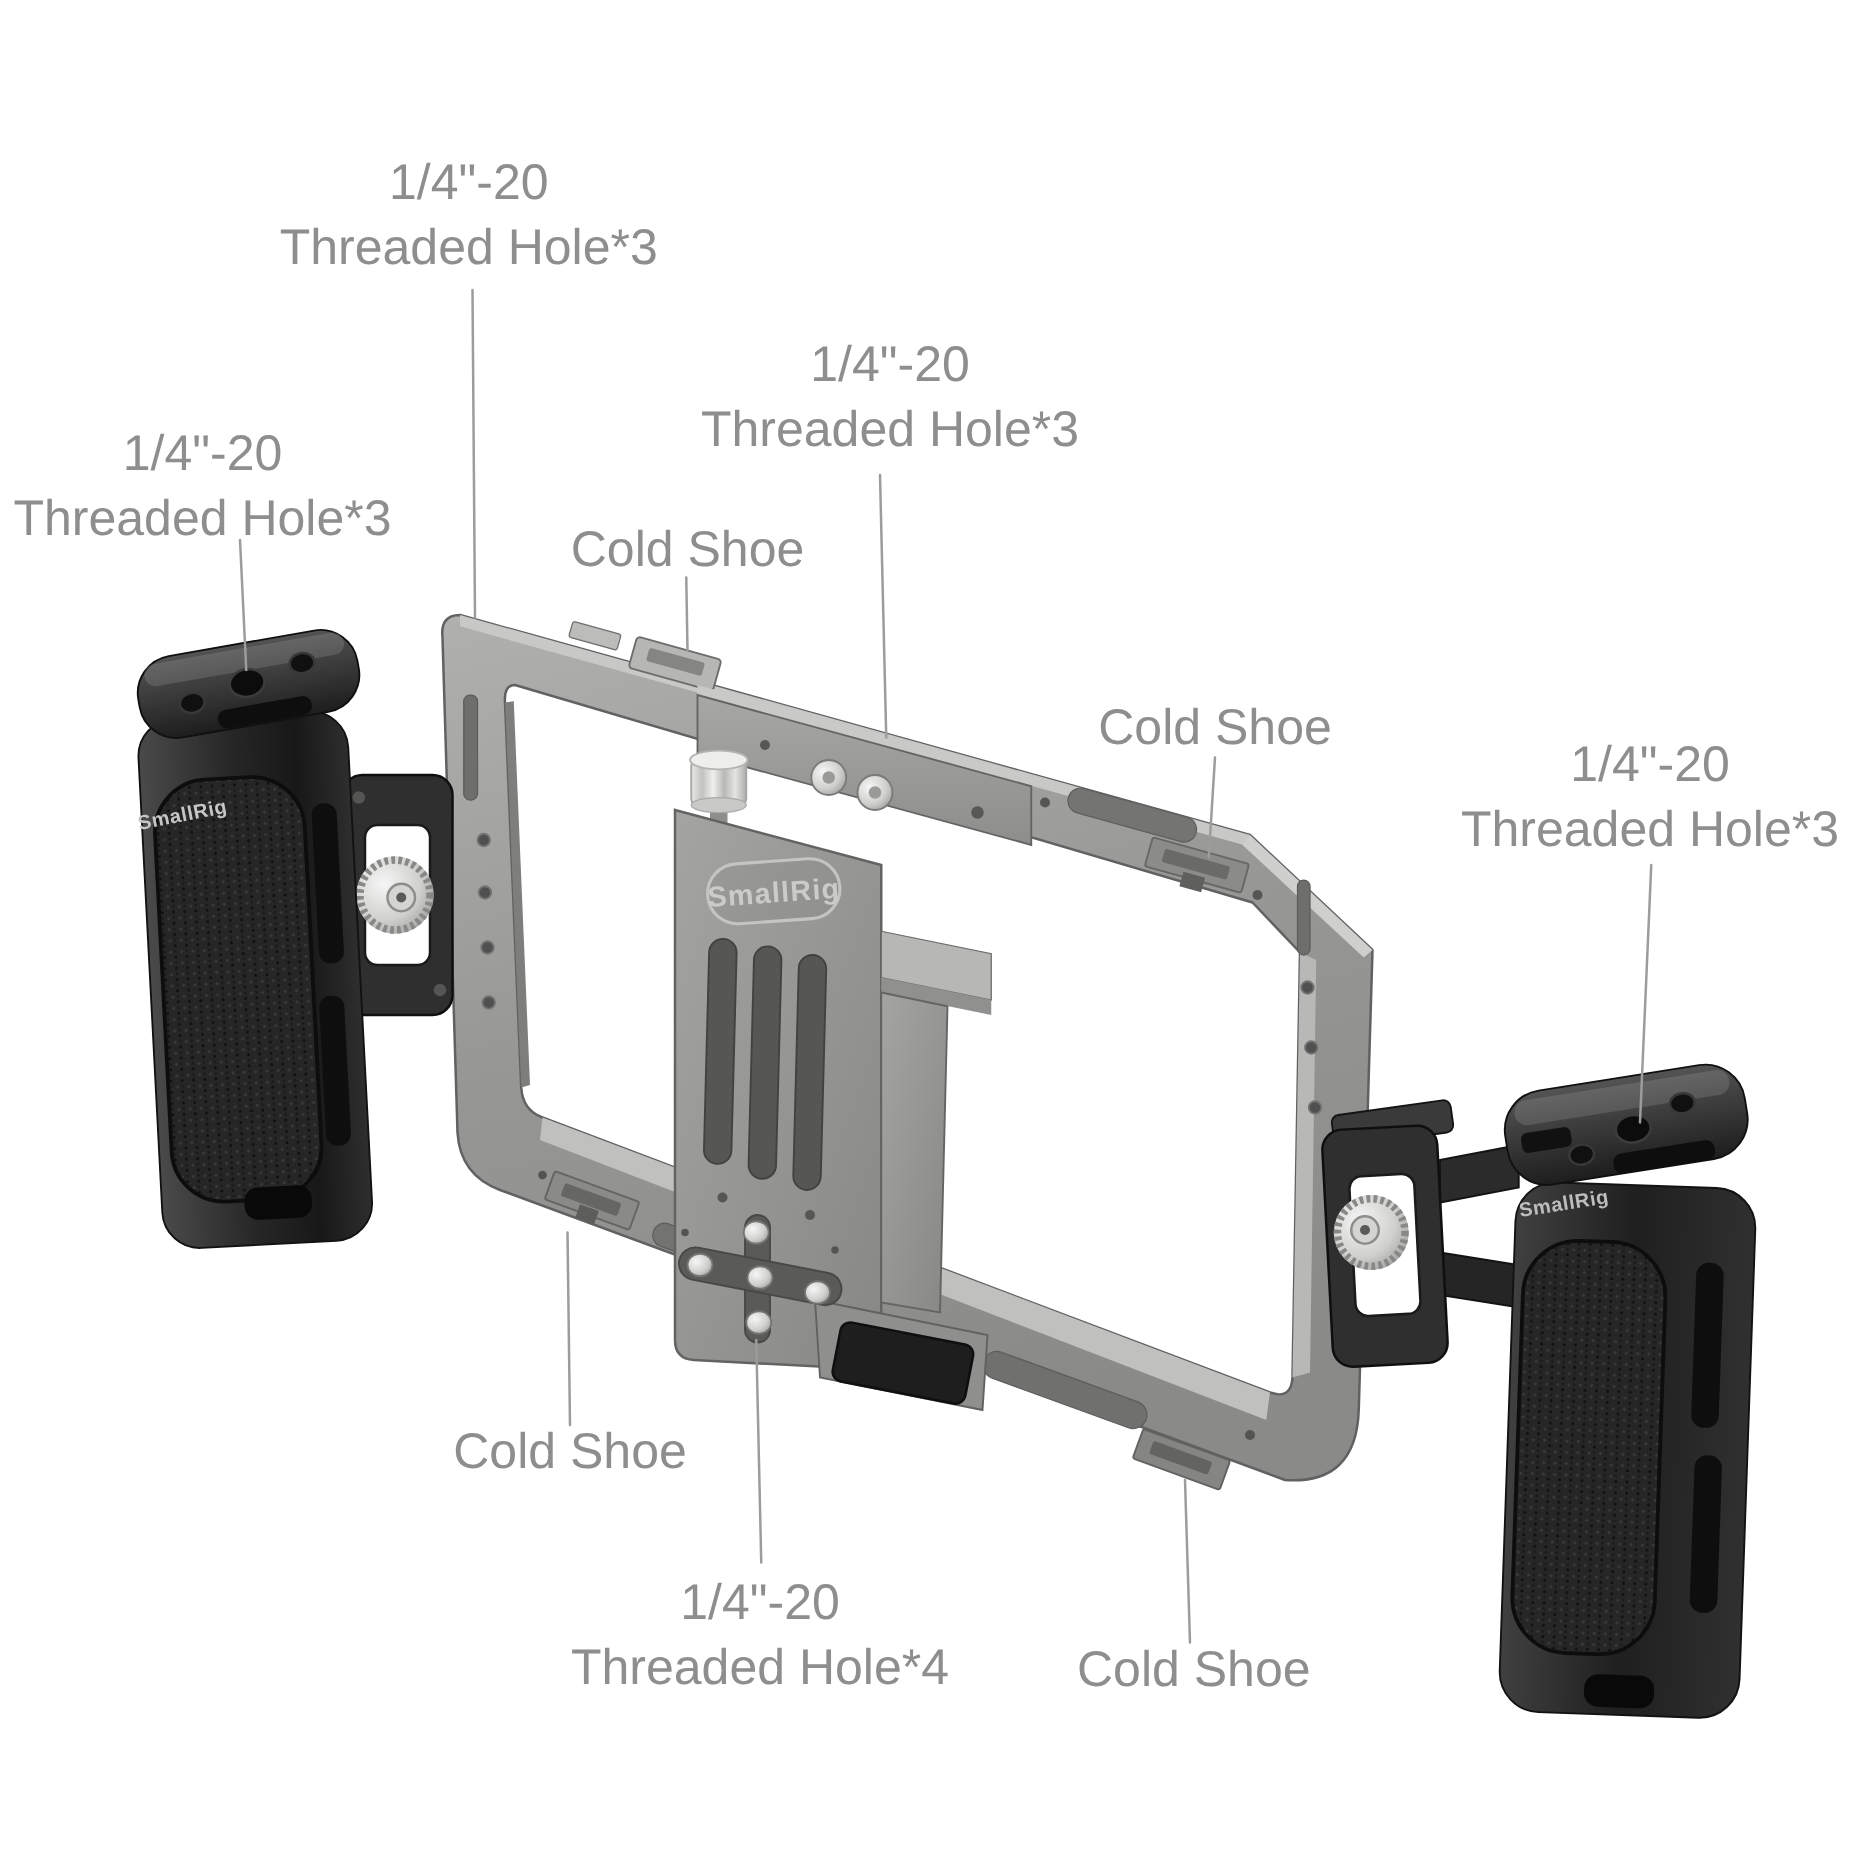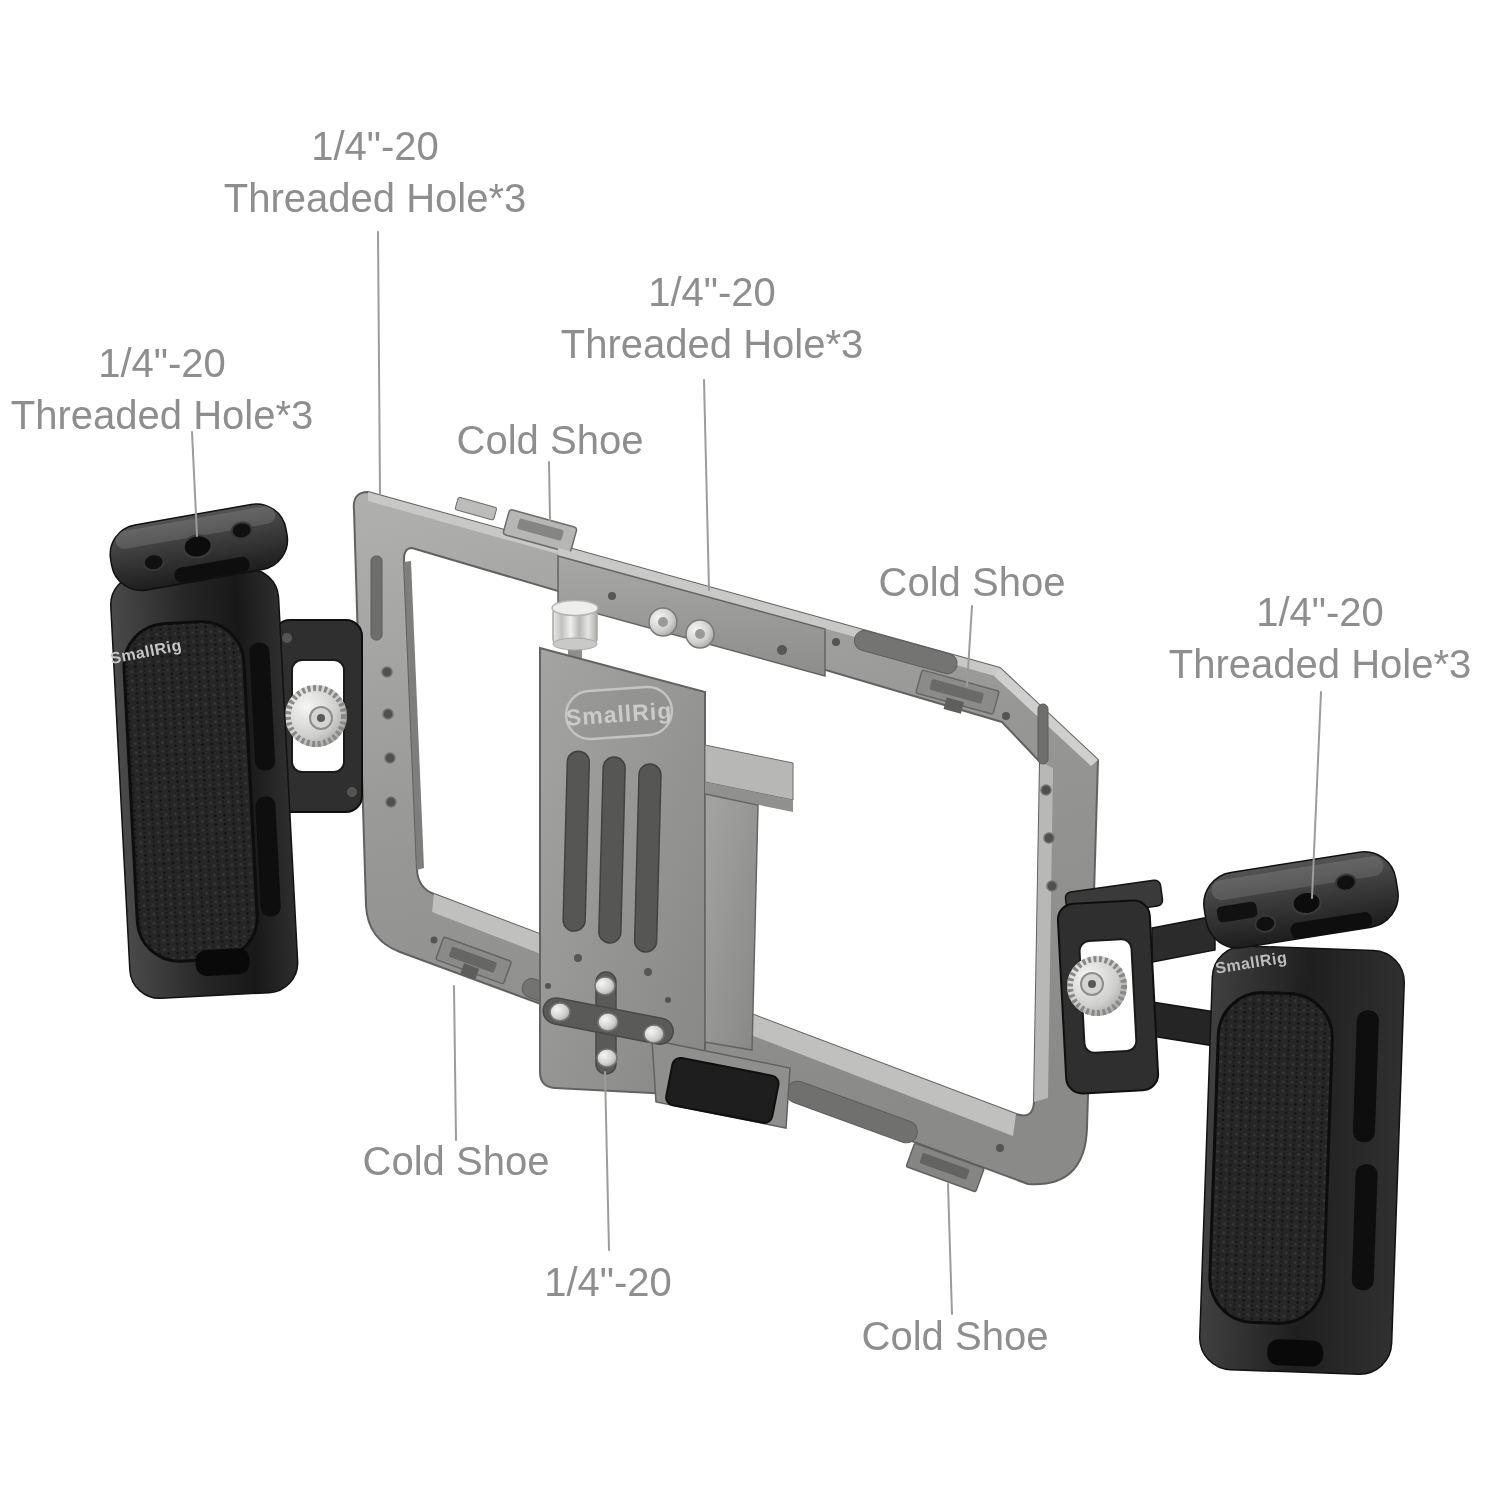--- a/index.html
+++ b/index.html
@@ -289,16 +289,17 @@
   </div>
   <div class="label" style="left:550px;top:414px">Cold Shoe</div>
   <div class="label" style="left:972px;top:556px">Cold Shoe</div>
   <div class="label" style="left:1320px;top:586px">
     <div>1/4"-20</div>
     <div>Threaded Hole*3</div>
   </div>
   <div class="label" style="left:456px;top:1135px">Cold Shoe</div>
   <div class="label" style="left:608px;top:1256px">
     <div>1/4"-20</div>
+    <div>Threaded Hole*4</div>
   </div>
   <div class="label" style="left:955px;top:1310px">Cold Shoe</div>
 
 </div>
 
 </body></html>

